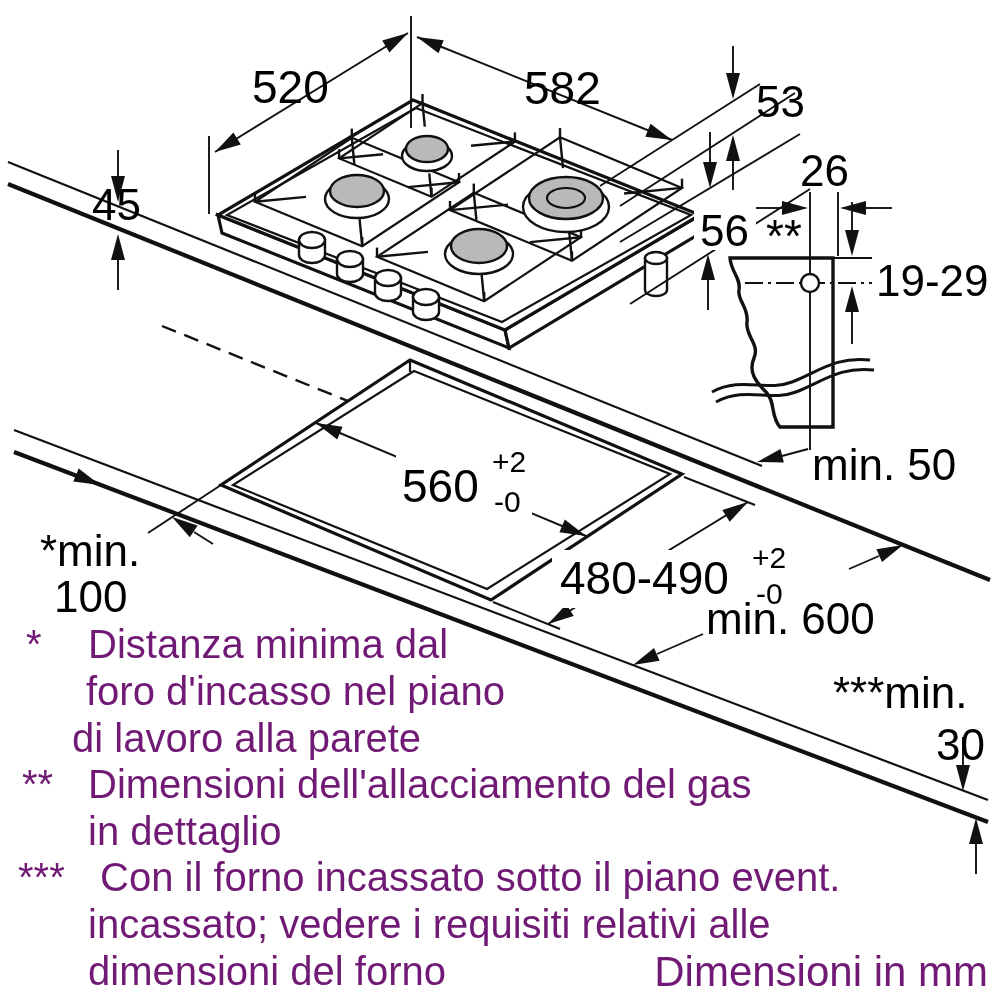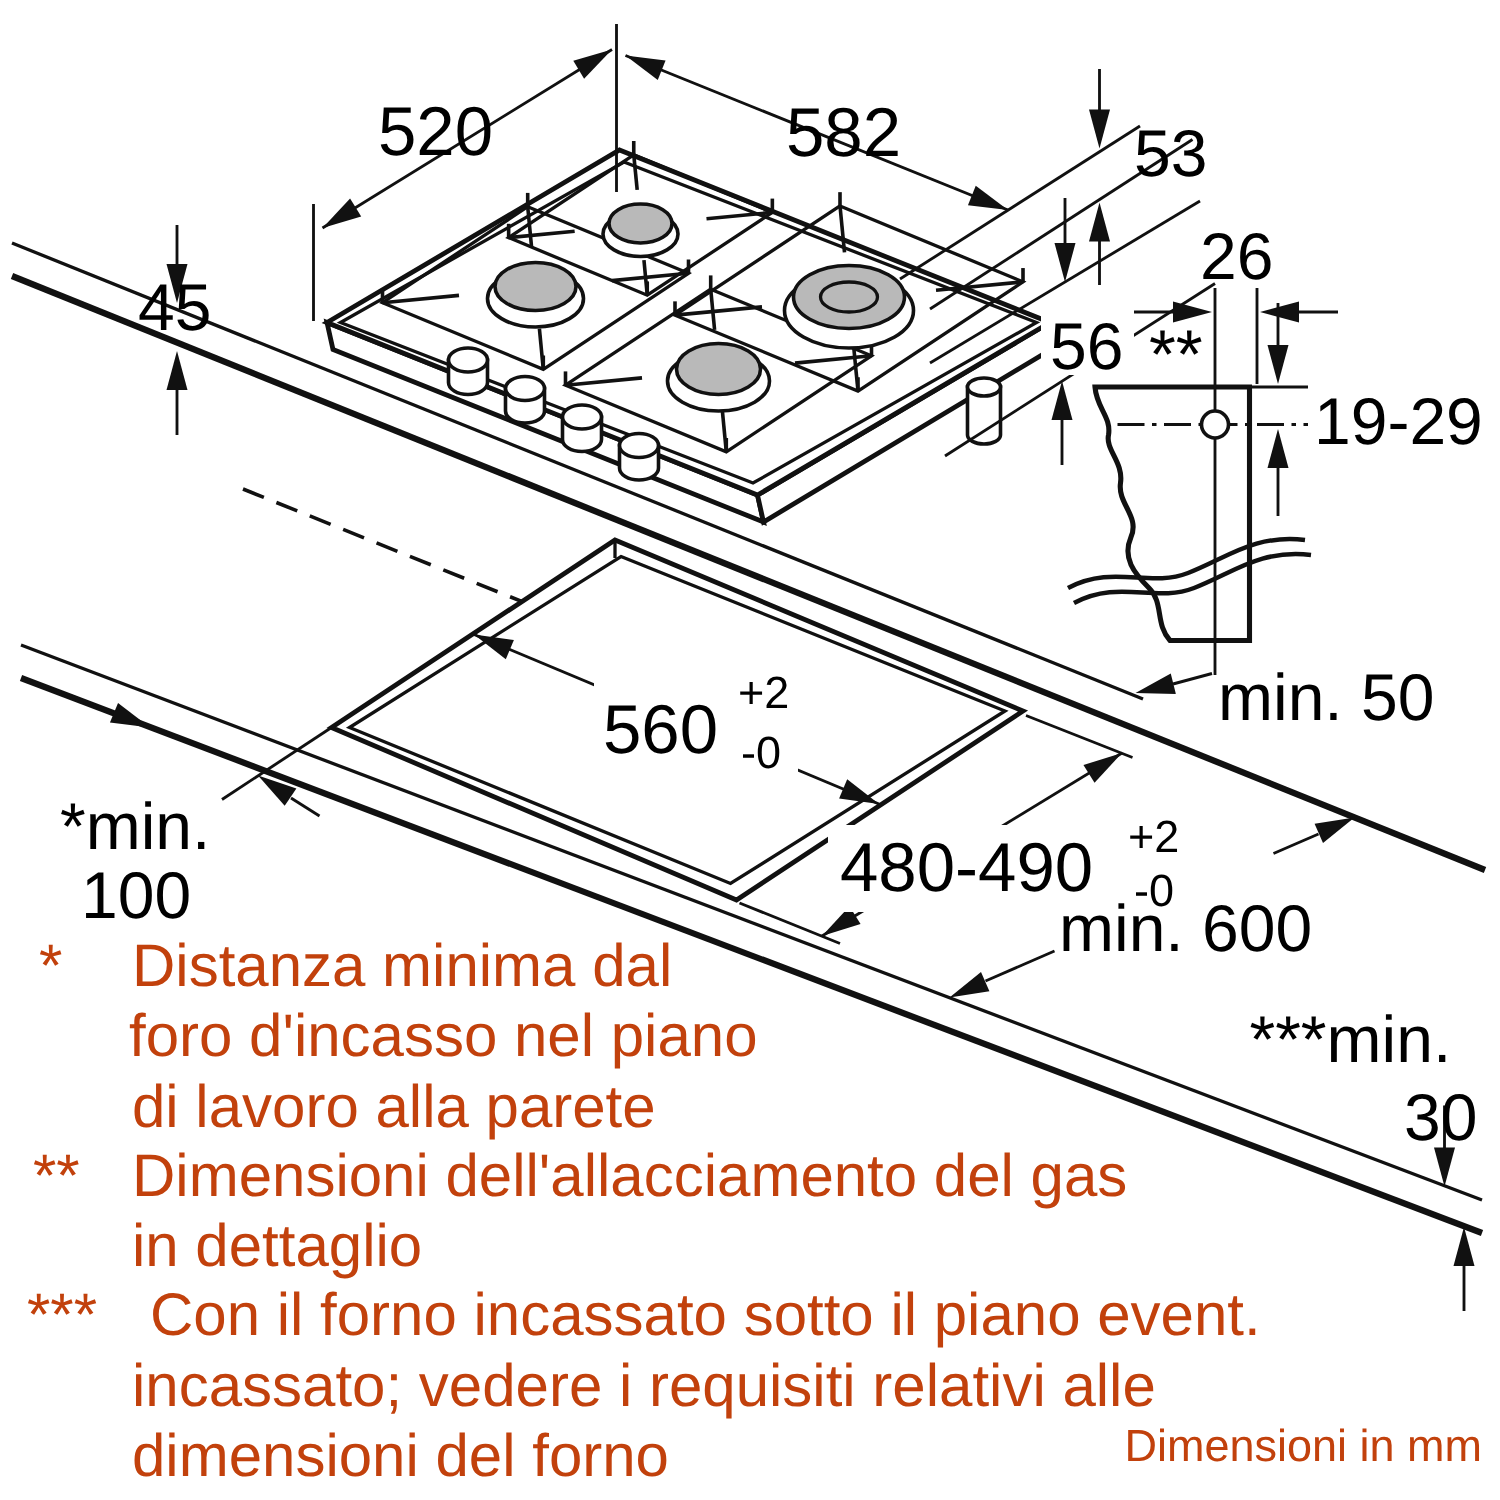--- a/index.html
+++ b/index.html
@@ -1,33 +1,33 @@
 <!DOCTYPE html>
 <html><head>
 <meta charset="utf-8">
 <style>
   html,body{margin:0;padding:0;background:#fff;}
   #page{position:relative;width:1000px;height:1000px;background:#fff;overflow:hidden;
-        font-family:"Liberation Sans",sans-serif;color:#c2410c;}
+        font-family:"Liberation Sans",sans-serif;color:#701a75;}
   svg{position:absolute;left:0;top:0;}
   .ln{stroke:#111;fill:none;}
   .thick{stroke-width:4.2;}
   .thin{stroke-width:2.2;}
   .main{stroke-width:3.2;}
   .mid{stroke-width:2.4;}
   .dim{stroke-width:1.9;}
   .ah{fill:#111;stroke:none;}
   .wh{fill:#fff;}
   .cap{fill:#b9b9b9;stroke:#111;stroke-width:2.4;}
   text{fill:#000;font-family:"Liberation Sans",sans-serif;}
   .t44{font-size:44px;}
   .t46{font-size:46px;}
   .t30{font-size:30px;}
   .fn{position:absolute;font-size:40px;line-height:44px;white-space:nowrap;}
-  .footer{position:absolute;font-size:30px;white-space:nowrap;}
+  .footer{position:absolute;font-size:42px;white-space:nowrap;}
 </style>
 </head>
 <body>
 
 <div id="page">
 <svg width="1000" height="1000" viewBox="0 0 1000 1000">
 
   <g>
     <line class="ln thin" x1="8" y1="162" x2="762" y2="466"></line>
     <line class="ln thick" x1="8" y1="184" x2="990" y2="580"></line>
@@ -244,21 +244,21 @@
   <text class="t44" x="706" y="634">min. 600</text>
   <text class="t44" x="40" y="566">*min.</text>
   <text class="t44" x="54" y="612">100</text>
   <text class="t44" x="833" y="708">***min.</text>
   <text class="t44" x="936" y="760">30</text>
 </svg>
 
   <div class="fn" style="left:26px;top:622px">*</div>
   <div class="fn" style="left:88px;top:622px">Distanza minima dal</div>
   <div class="fn" style="left:86px;top:669px">foro d'incasso nel piano</div>
-  <div class="fn" style="left:88px;top:716px">di lavoro alla parete</div>
+  <div class="fn" style="left:72px;top:716px">di lavoro alla parete</div>
   <div class="fn" style="left:22px;top:762px">**</div>
   <div class="fn" style="left:88px;top:762px">Dimensioni dell'allacciamento del gas</div>
   <div class="fn" style="left:88px;top:809px">in dettaglio</div>
   <div class="fn" style="left:18px;top:855px">***</div>
   <div class="fn" style="left:100px;top:855px">Con il forno incassato sotto il piano event.</div>
   <div class="fn" style="left:88px;top:902px">incassato; vedere i requisiti relativi alle</div>
   <div class="fn" style="left:88px;top:949px">dimensioni del forno</div>
   <div class="footer" style="left:648px;top:948px;width:340px;text-align:right">Dimensioni in mm</div>
 </div>
 

